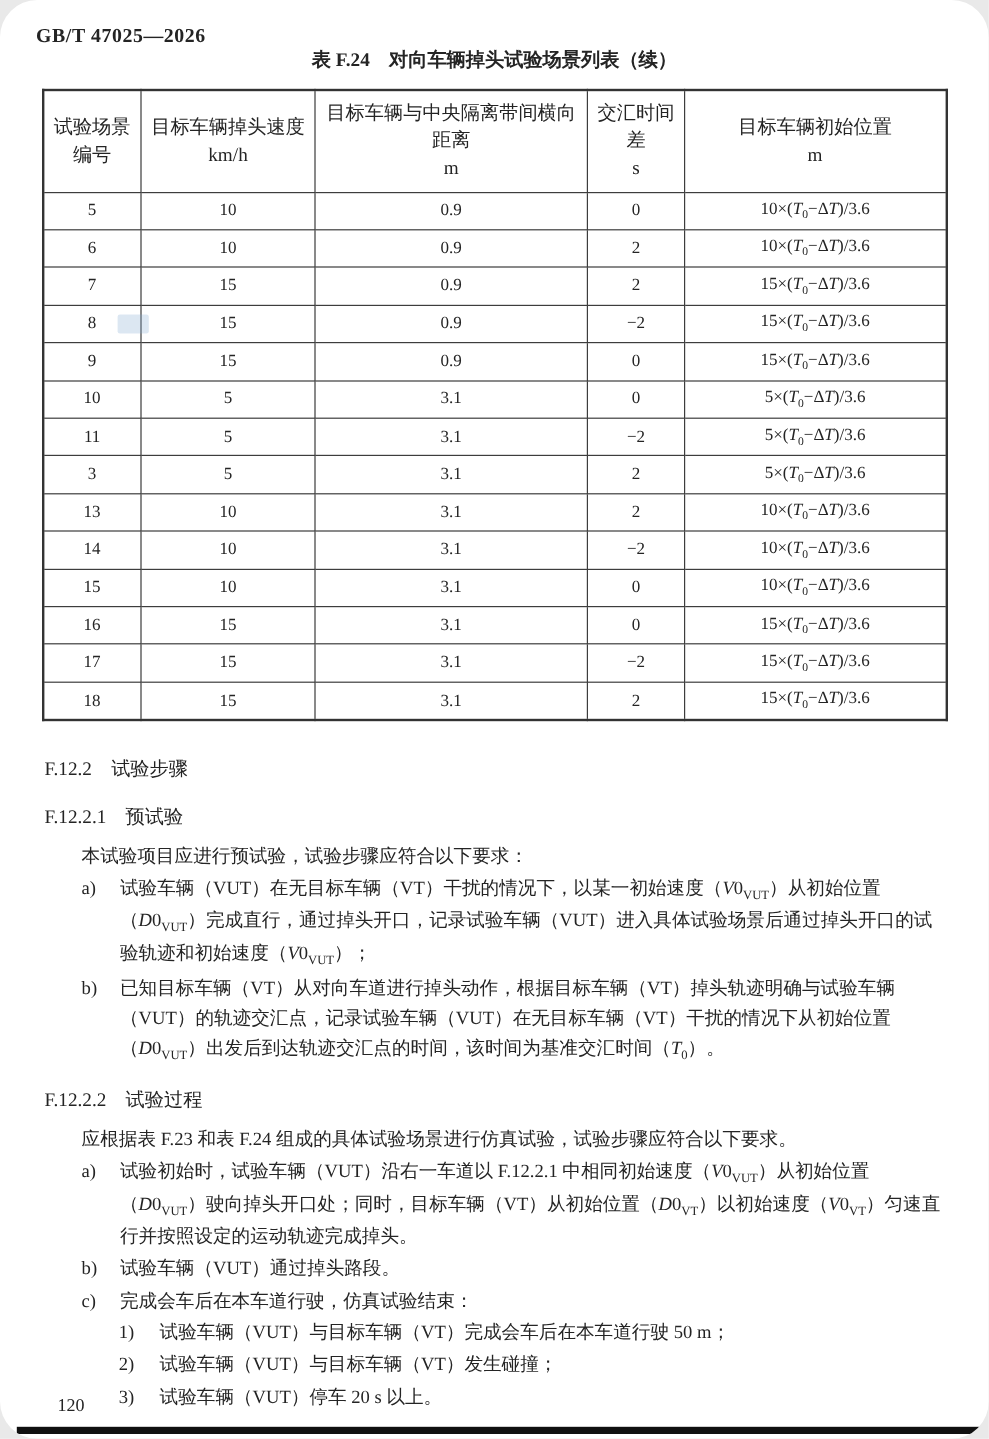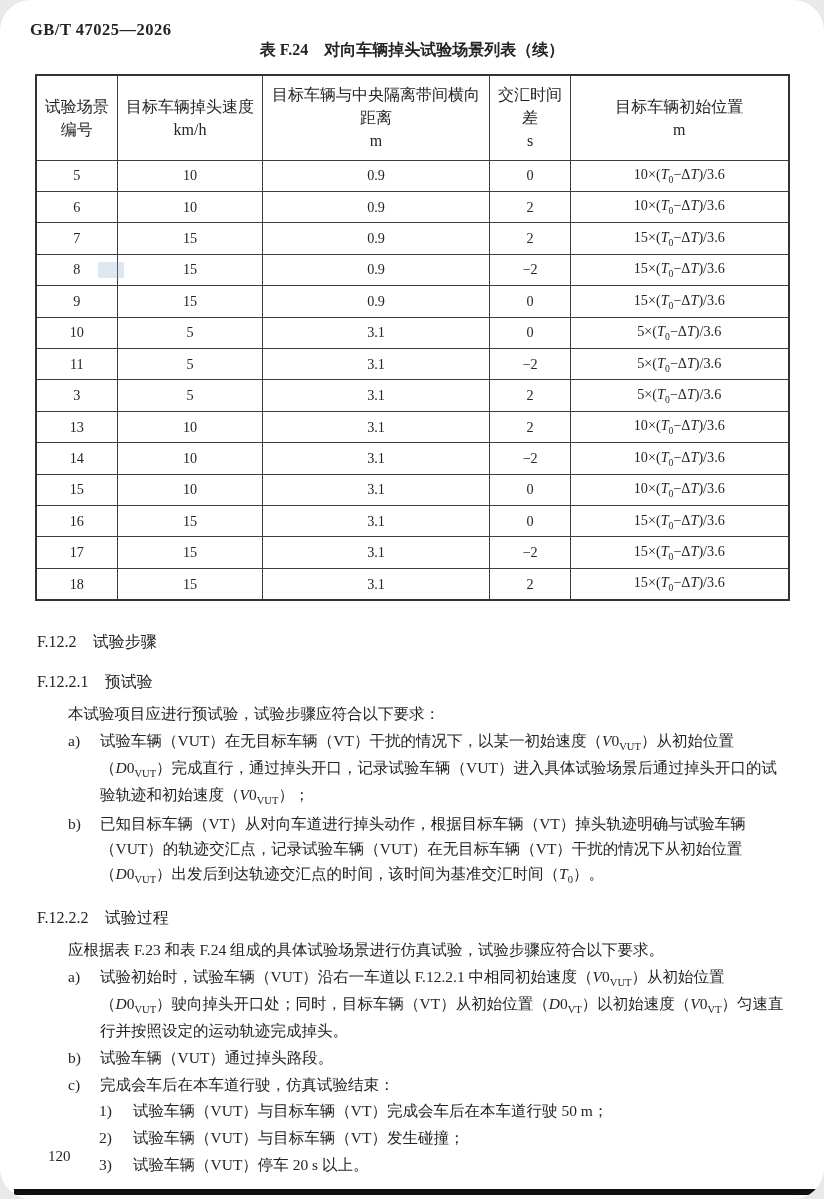--- a/index.html
+++ b/index.html
@@ -66,21 +66,21 @@
   .hnum { margin-right: 1em; }
   .para { margin: 8px 0 0 0; text-indent: 2em; }
   .li { display: flex; margin-top: 2px; margin-left: 2em; }
   .li-marker { flex: 0 0 32px; }
   .li-body { flex: 1; }
   .li.sub { margin-left: 4em; }
   .li.sub .li-marker { flex: 0 0 34px; }
   .page-number {
     position: absolute;
     left: 48px;
-    bottom: 34px;
+    bottom: 18px;
     font-size: 15px;
   }
   .scan-artifact {
     position: absolute;
     left: 98px;
     top: 262px;
     width: 26px;
     height: 16px;
     background: rgba(130, 170, 210, 0.28);
     border-radius: 2px;

